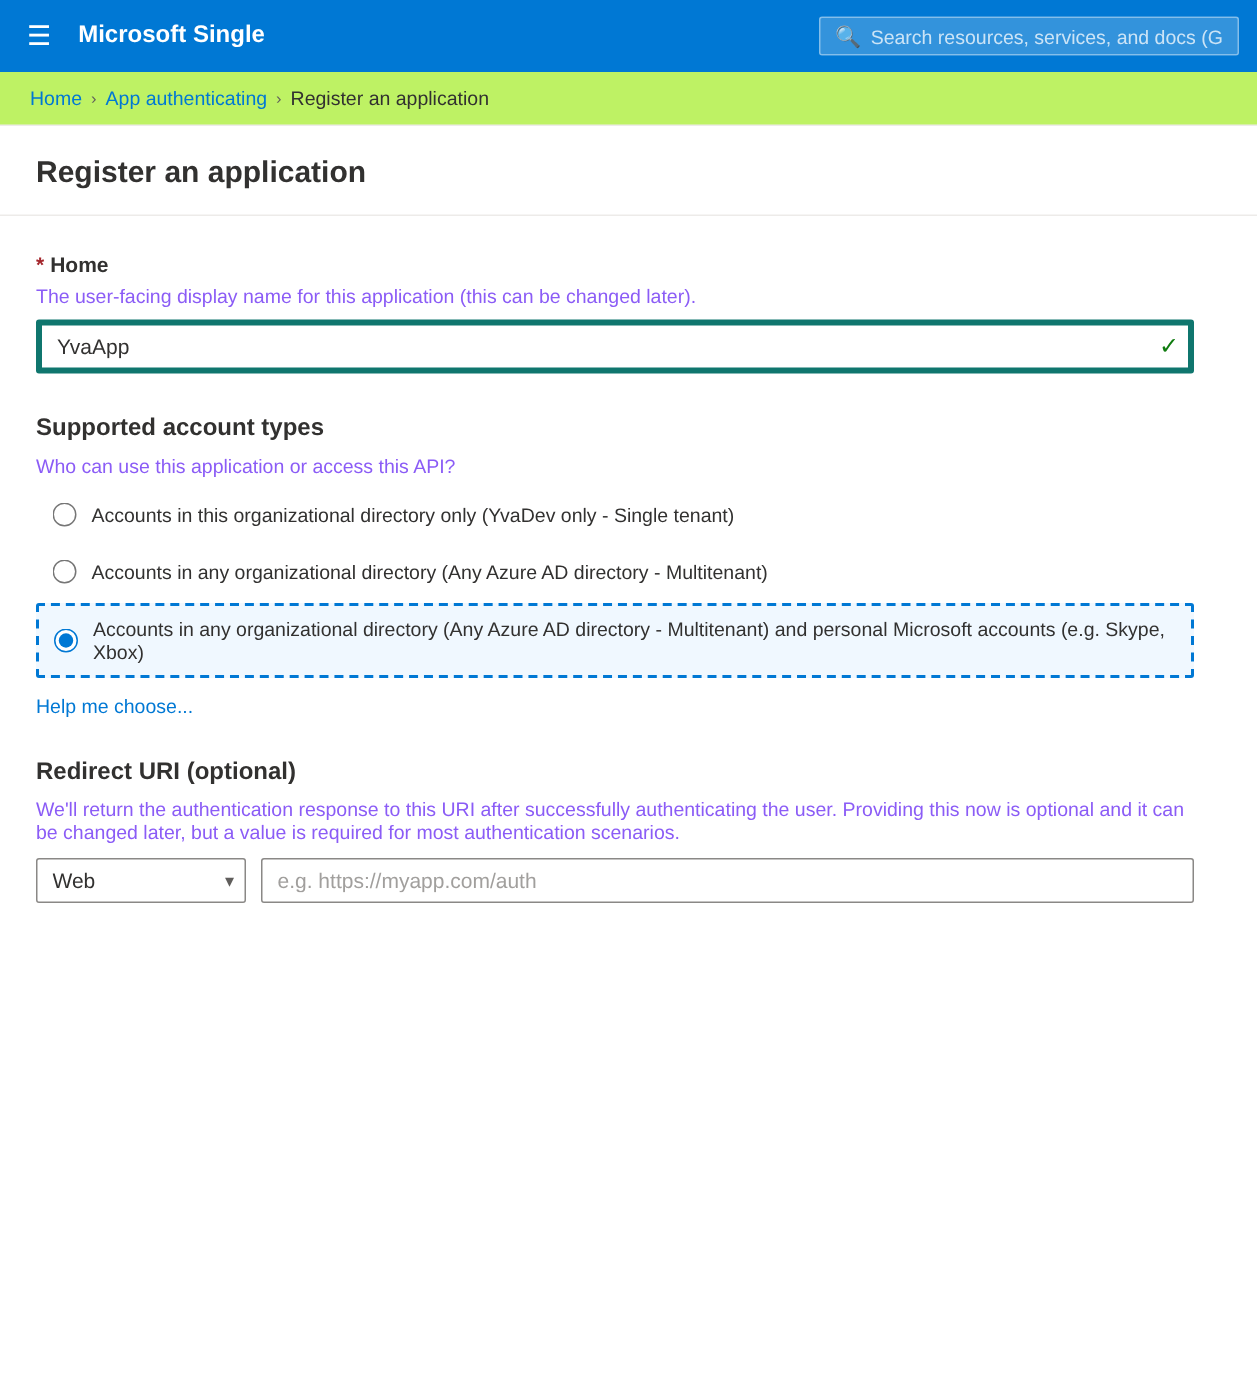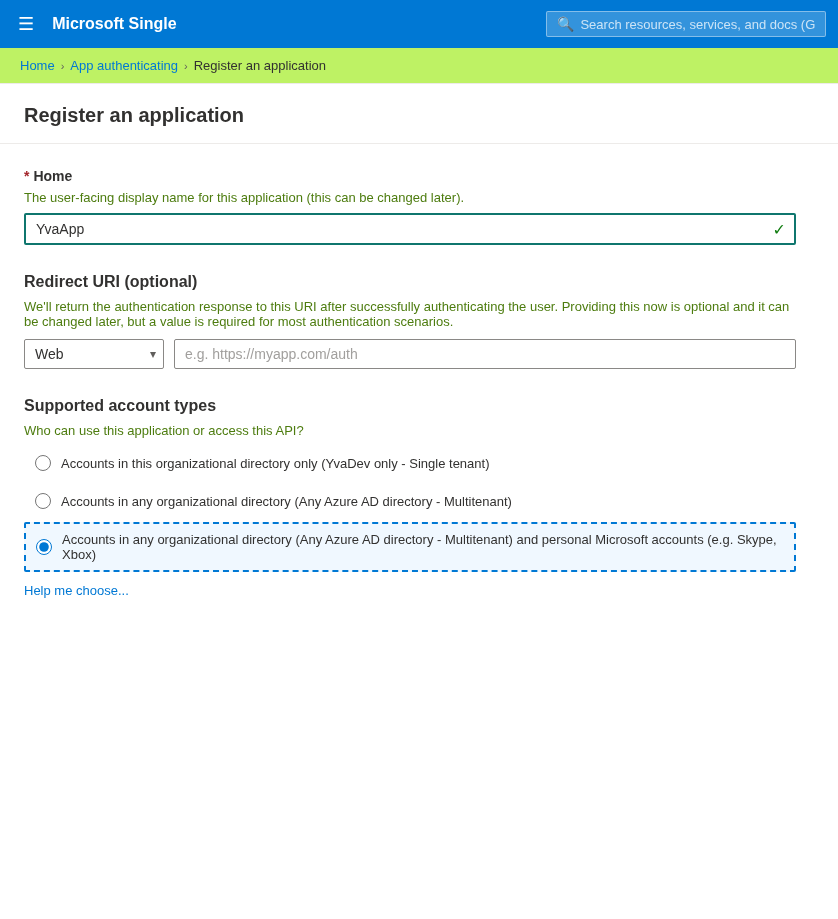--- a/index.html
+++ b/index.html
@@ -104,32 +104,32 @@
       align-items: center;
       gap: 4px;
     }
     .field-label .required {
       color: #a4262c;
       font-weight: 600;
     }
 
     .field-desc {
       font-size: 13px;
-      color: #4d7c0f;
+      color: #8b5cf6;
       margin-bottom: 8px;
     }
 
     .text-input-wrapper {
       position: relative;
       display: flex;
       align-items: center;
     }
     .text-input {
       width: 100%;
-      border: 2px solid #0f766e;
+      border: 4px solid #0f766e;
       border-radius: 2px;
       padding: 6px 32px 6px 10px;
       font-size: 14px;
       color: #323130;
       outline: none;
     }
     .checkmark-icon {
       position: absolute;
       right: 10px;
       color: #107c10;
@@ -264,55 +264,55 @@
         <span>Home</span>
       </div>
       <div class="field-desc">The user-facing display name for this application (this can be changed later).</div>
       <div class="text-input-wrapper">
         <input type="text" class="text-input" value="YvaApp" style="">
         <span class="checkmark-icon">✓</span>
       </div>
     </div>
 
     <div class="section">
+      <div class="section-title">Supported account types</div>
+      <div class="field-desc">Who can use this application or access this API?</div>
+
+      <div class="radio-group">
+
+        <label class="radio-option">
+          <input type="radio" name="account_type" style="">
+          <span class="radio-label">Accounts in this organizational directory only (YvaDev only - Single tenant)</span>
+        </label>
+
+        <label class="radio-option">
+          <input type="radio" name="account_type" style="">
+          <span class="radio-label">Accounts in any organizational directory (Any Azure AD directory - Multitenant)</span>
+        </label>
+
+        <label class="radio-option selected">
+          <input type="radio" name="account_type" checked="" style="">
+          <span class="radio-label">Accounts in any organizational directory (Any Azure AD directory - Multitenant) and personal Microsoft accounts (e.g. Skype, Xbox)</span>
+        </label>
+
+      </div>
+
+      <a href="#" class="help-link">Help me choose...</a>
+    </div>
+
+    <div class="section">
       <div class="section-title">Redirect URI (optional)</div>
       <div class="field-desc">We'll return the authentication response to this URI after successfully authenticating the user. Providing this now is optional and it can be changed later, but a value is required for most authentication scenarios.</div>
 
       <div class="redirect-row">
         <div class="select-wrapper">
           <select class="redirect-select">
             <option>Web</option>
             <option>SPA</option>
             <option>Public client/native</option>
           </select>
         </div>
         <input type="text" class="redirect-input" placeholder="e.g. https://myapp.com/auth" style="">
       </div>
     </div>
 
-    <div class="section">
-      <div class="section-title">Supported account types</div>
-      <div class="field-desc">Who can use this application or access this API?</div>
-
-      <div class="radio-group">
-
-        <label class="radio-option">
-          <input type="radio" name="account_type" style="">
-          <span class="radio-label">Accounts in this organizational directory only (YvaDev only - Single tenant)</span>
-        </label>
-
-        <label class="radio-option">
-          <input type="radio" name="account_type" style="">
-          <span class="radio-label">Accounts in any organizational directory (Any Azure AD directory - Multitenant)</span>
-        </label>
-
-        <label class="radio-option selected">
-          <input type="radio" name="account_type" checked="" style="">
-          <span class="radio-label">Accounts in any organizational directory (Any Azure AD directory - Multitenant) and personal Microsoft accounts (e.g. Skype, Xbox)</span>
-        </label>
-
-      </div>
-
-      <a href="#" class="help-link">Help me choose...</a>
-    </div>
-
   </div>
 </div>
 
 </body></html>

